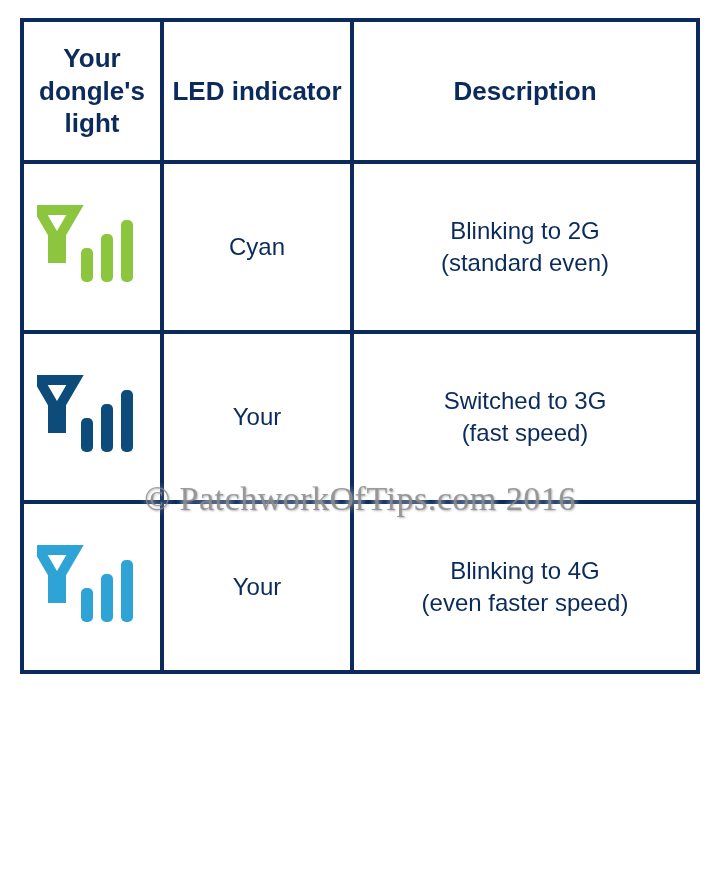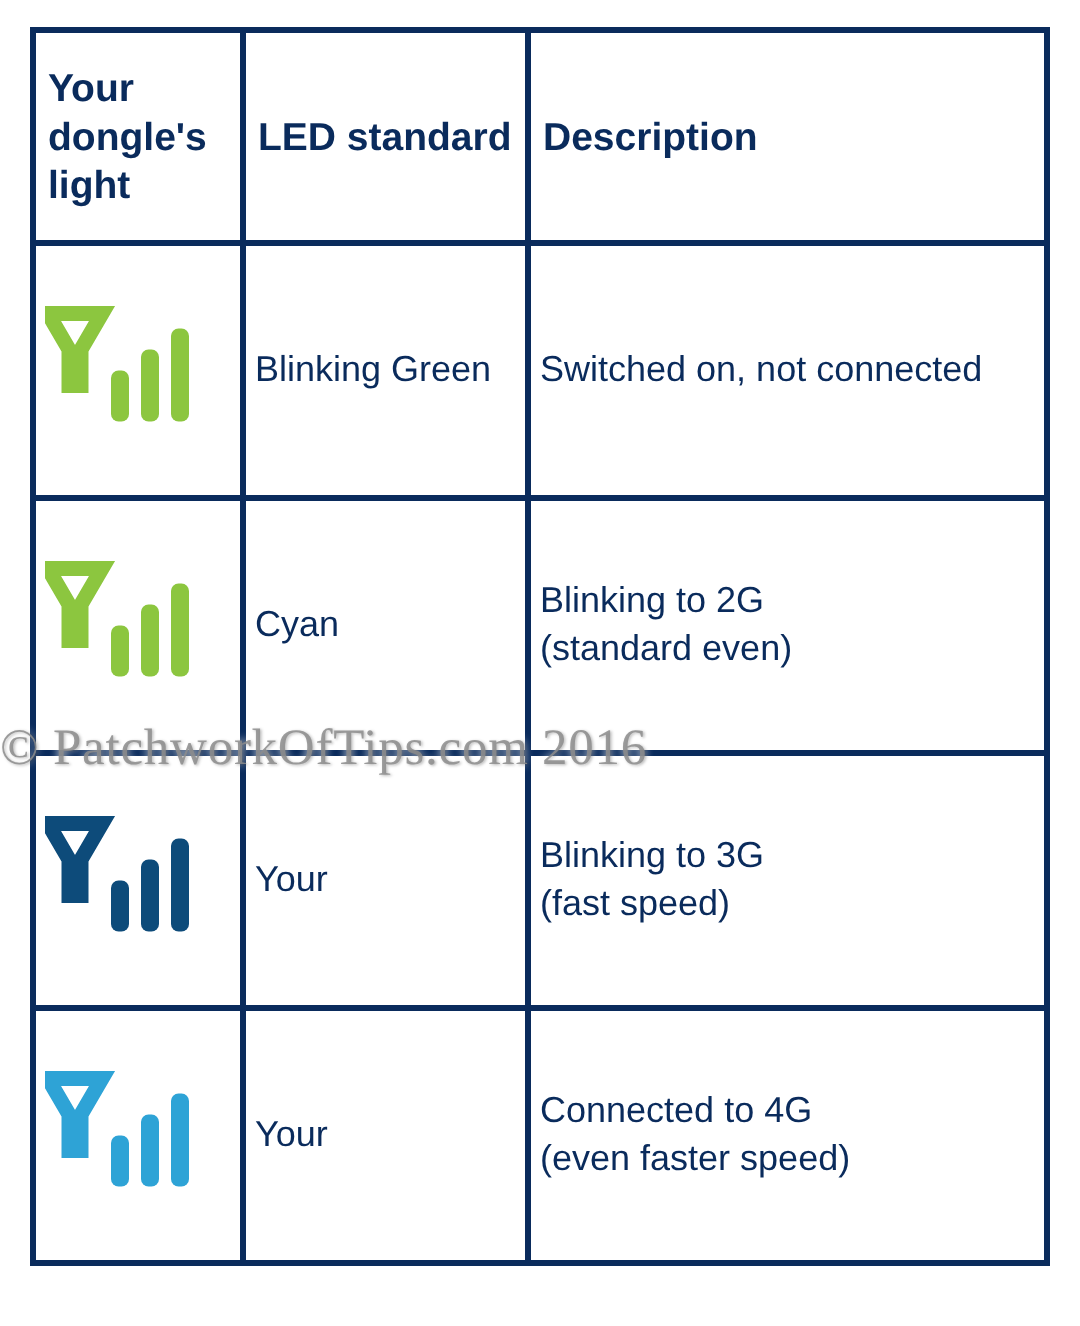--- a/index.html
+++ b/index.html
@@ -19,21 +19,21 @@
       position: relative;
     }
     .led-table {
       width: 100%;
       border-collapse: collapse;
       table-layout: fixed;
     }
     .led-table th,
     .led-table td {
       border: 4px solid #0a2b5c;
-      text-align: left;
+      text-align: center;
       vertical-align: middle;
       padding: 12px 6px;
       color: #0a2b5c;
     }
     .led-table th {
       font-weight: 700;
       font-size: 26px;
       line-height: 1.25;
       padding: 20px 8px;
     }
@@ -47,20 +47,21 @@
     .col-led  { width: 190px; }
     .col-desc { }
     .desc-two-line span {
       display: block;
     }
     .watermark {
       position: absolute;
       top: 480px;
       left: 0;
       right: 0;
+      text-align: center;
       font-size: 34px;
       font-weight: 400;
       color: rgba(140,140,140,0.85);
       text-shadow: 0 0 6px rgba(255,255,255,0.9), 1px 1px 2px rgba(0,0,0,0.35);
       pointer-events: none;
       letter-spacing: 0.5px;
       font-family: Georgia, "Times New Roman", serif;
     }
   </style>
 </head>
@@ -69,47 +70,26 @@
 <div class="table-wrapper">
   <table class="led-table">
     <colgroup>
       <col class="col-icon">
       <col class="col-led">
       <col class="col-desc">
     </colgroup>
     <thead>
       <tr>
         <th>Your dongle's light</th>
-        <th>LED standard</th>
+        <th>LED indicator</th>
         <th>Description</th>
       </tr>
     </thead>
     <tbody>
 
-      <tr>
-        <td>
-          <span>
-            <svg width="110" height="90" viewBox="0 0 110 90">
-              <g stroke="none" fill="#8cc63f">
-                <path d="M2 12 L38 12 L24 36 L24 60 L16 60 L16 36 Z" stroke-width="10" fill="none" stroke-linejoin="miter" stroke="#8cc63f"></path>
-                <rect x="44" y="50" width="12" height="34" rx="5"></rect>
-                <rect x="64" y="36" width="12" height="48" rx="5"></rect>
-                <rect x="84" y="22" width="12" height="62" rx="5"></rect>
-              </g>
-            </svg>
-          </span>
-        </td>
-        <td>Blinking Green</td>
-        <td>
-          <div class="desc-two-line">
-            <span>Switched on, not connected</span>
-            <span></span>
-          </div>
-        </td>
-      </tr>
 
       <tr>
         <td>
           <span>
             <svg width="110" height="90" viewBox="0 0 110 90">
               <g stroke="none" fill="#8cc63f">
                 <path d="M2 12 L38 12 L24 36 L24 60 L16 60 L16 36 Z" stroke-width="10" fill="none" stroke-linejoin="miter" stroke="#8cc63f"></path>
                 <rect x="44" y="50" width="12" height="34" rx="5"></rect>
                 <rect x="64" y="36" width="12" height="48" rx="5"></rect>
                 <rect x="84" y="22" width="12" height="62" rx="5"></rect>
@@ -135,21 +115,21 @@
                 <rect x="44" y="50" width="12" height="34" rx="5"></rect>
                 <rect x="64" y="36" width="12" height="48" rx="5"></rect>
                 <rect x="84" y="22" width="12" height="62" rx="5"></rect>
               </g>
             </svg>
           </span>
         </td>
         <td>Your</td>
         <td>
           <div class="desc-two-line">
-            <span>Blinking to 3G</span>
+            <span>Switched to 3G</span>
             <span>(fast speed)</span>
           </div>
         </td>
       </tr>
 
       <tr>
         <td>
           <span>
             <svg width="110" height="90" viewBox="0 0 110 90">
               <g stroke="none" fill="#2ea3d6">
@@ -157,21 +137,21 @@
                 <rect x="44" y="50" width="12" height="34" rx="5"></rect>
                 <rect x="64" y="36" width="12" height="48" rx="5"></rect>
                 <rect x="84" y="22" width="12" height="62" rx="5"></rect>
               </g>
             </svg>
           </span>
         </td>
         <td>Your</td>
         <td>
           <div class="desc-two-line">
-            <span>Connected to 4G</span>
+            <span>Blinking to 4G</span>
             <span>(even faster speed)</span>
           </div>
         </td>
       </tr>
 
     </tbody>
   </table>
 
   <div class="watermark">© PatchworkOfTips.com 2016</div>
 </div>

